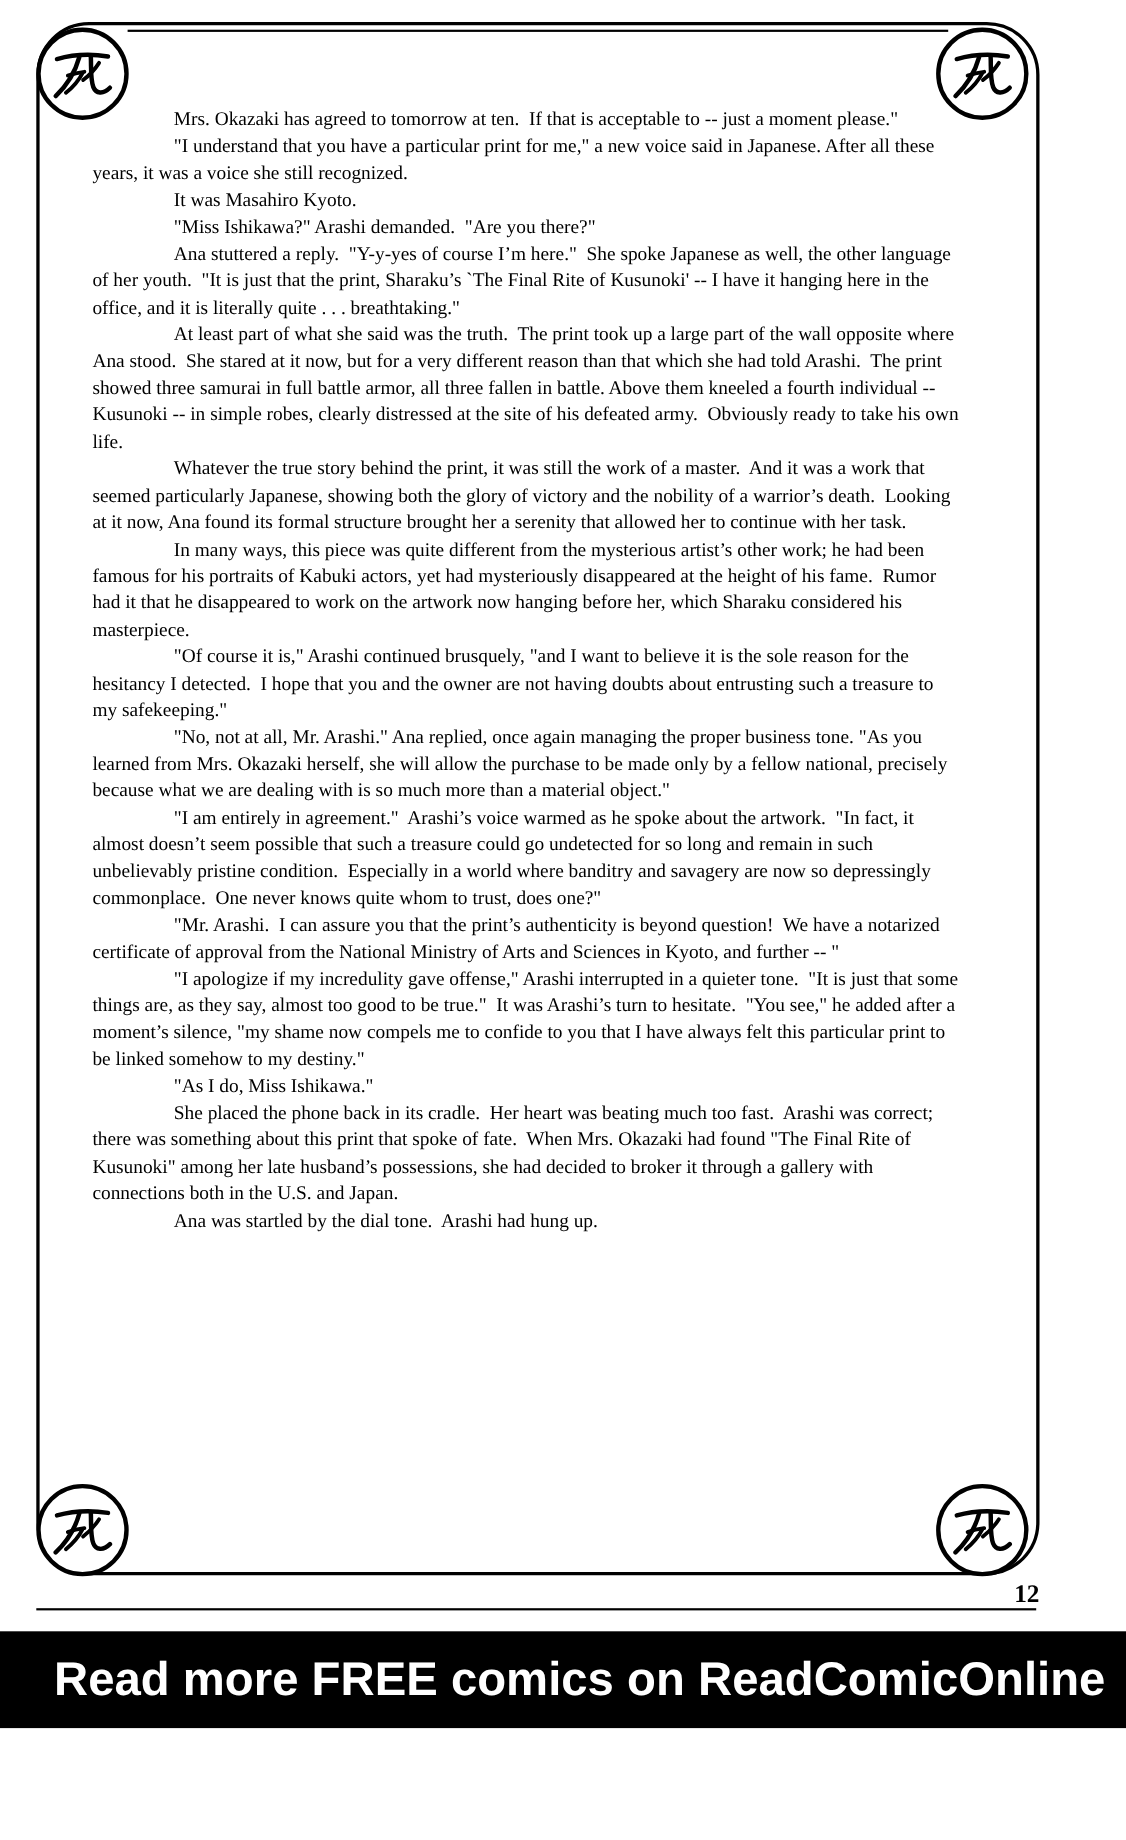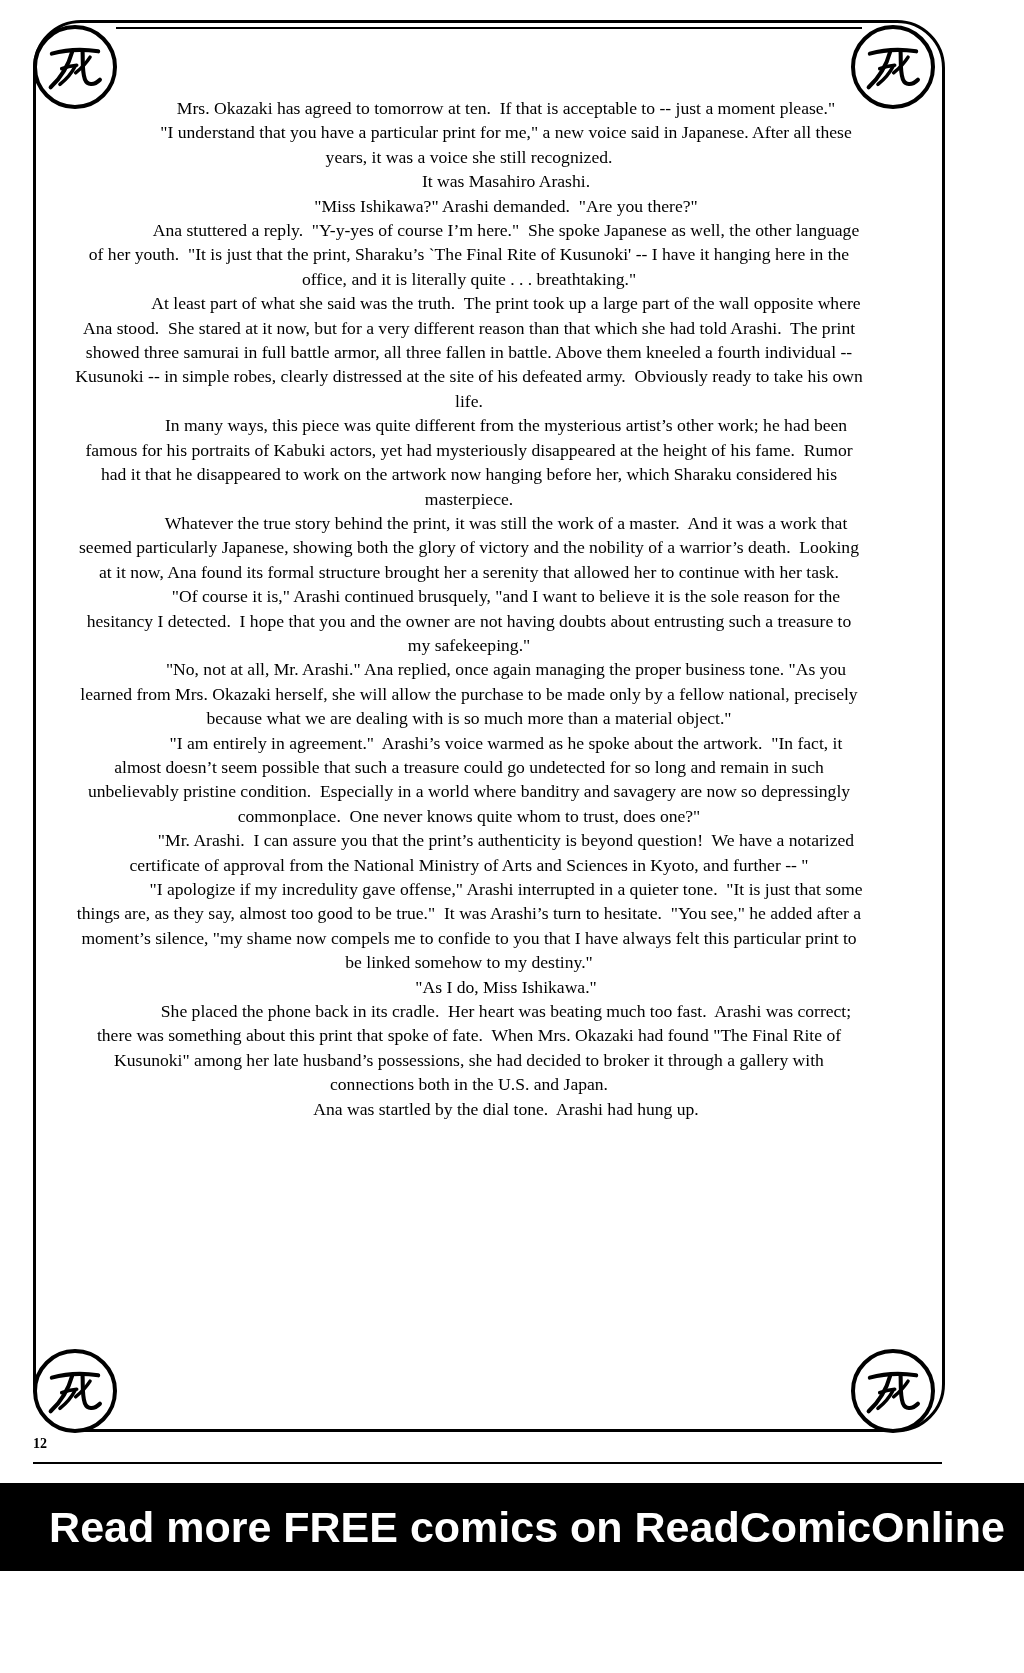--- a/index.html
+++ b/index.html
@@ -35,38 +35,38 @@
     border: 4px solid #000;
     display: flex; align-items: center; justify-content: center;
   }
   .corner.tl { left: 33px;  top: 25px; }
   .corner.tr { left: 851px; top: 25px; }
   .corner.bl { left: 33px;  top: 1349px; }
   .corner.br { left: 851px; top: 1349px; }
 
   .text-block {
     position: absolute;
-    left: 74px; top: 96px;
+    left: 84px; top: 96px;
     width: 790px;
     font-size: 17.6px;
     line-height: 24.4px;
-    text-align: center;
+    text-align: left;
   }
   .text-block p {
     margin: 0;
     text-indent: 74px;
     white-space: pre-wrap;
   }
 
   .page-number {
     position: absolute;
     left: 33px; top: 1436px; width: 912px;
-    text-align: left;
+    text-align: right;
     font-weight: bold;
-    font-size: 14px;
+    font-size: 23px;
   }
   .divider {
     position: absolute;
     left: 33px; top: 1462px;
     width: 909px; height: 2px;
     background: #000;
   }
 
   .banner {
     position: absolute;
@@ -139,26 +139,26 @@
         <path d="M50,49 C44,61 35,71 24,80" stroke-width="6"></path>
         <path d="M76,33 C69,44 60,53 51,60" stroke-width="6"></path>
         <path d="M63,22 C64,40 62,58 67,71 C71,81 82,83 93,72" stroke-width="7"></path>
       </g>
     </svg>
   </div>
 
   <div class="text-block">
     <p>Mrs. Okazaki has agreed to tomorrow at ten.  If that is acceptable to -- just a moment please."</p>
     <p>"I understand that you have a particular print for me," a new voice said in Japanese. After all these years, it was a voice she still recognized.</p>
-    <p>It was Masahiro Arashi.</p>
+    <p>It was Masahiro Kyoto.</p>
     <p>"Miss Ishikawa?" Arashi demanded.  "Are you there?"</p>
     <p>Ana stuttered a reply.  "Y-y-yes of course I’m here."  She spoke Japanese as well, the other language of her youth.  "It is just that the print, Sharaku’s `The Final Rite of Kusunoki' -- I have it hanging here in the office, and it is literally quite . . . breathtaking."</p>
     <p>At least part of what she said was the truth.  The print took up a large part of the wall opposite where Ana stood.  She stared at it now, but for a very different reason than that which she had told Arashi.  The print showed three samurai in full battle armor, all three fallen in battle. Above them kneeled a fourth individual -- Kusunoki -- in simple robes, clearly distressed at the site of his defeated army.  Obviously ready to take his own life.</p>
+    <p>Whatever the true story behind the print, it was still the work of a master.  And it was a work that seemed particularly Japanese, showing both the glory of victory and the nobility of a warrior’s death.  Looking at it now, Ana found its formal structure brought her a serenity that allowed her to continue with her task.</p>
     <p>In many ways, this piece was quite different from the mysterious artist’s other work; he had been famous for his portraits of Kabuki actors, yet had mysteriously disappeared at the height of his fame.  Rumor had it that he disappeared to work on the artwork now hanging before her, which Sharaku considered his masterpiece.</p>
-    <p>Whatever the true story behind the print, it was still the work of a master.  And it was a work that seemed particularly Japanese, showing both the glory of victory and the nobility of a warrior’s death.  Looking at it now, Ana found its formal structure brought her a serenity that allowed her to continue with her task.</p>
     <p>"Of course it is," Arashi continued brusquely, "and I want to believe it is the sole reason for the hesitancy I detected.  I hope that you and the owner are not having doubts about entrusting such a treasure to my safekeeping."</p>
     <p>"No, not at all, Mr. Arashi." Ana replied, once again managing the proper business tone. "As you learned from Mrs. Okazaki herself, she will allow the purchase to be made only by a fellow national, precisely because what we are dealing with is so much more than a material object."</p>
     <p>"I am entirely in agreement."  Arashi’s voice warmed as he spoke about the artwork.  "In fact, it almost doesn’t seem possible that such a treasure could go undetected for so long and remain in such unbelievably pristine condition.  Especially in a world where banditry and savagery are now so depressingly commonplace.  One never knows quite whom to trust, does one?"</p>
     <p>"Mr. Arashi.  I can assure you that the print’s authenticity is beyond question!  We have a notarized certificate of approval from the National Ministry of Arts and Sciences in Kyoto, and further -- "</p>
     <p>"I apologize if my incredulity gave offense," Arashi interrupted in a quieter tone.  "It is just that some things are, as they say, almost too good to be true."  It was Arashi’s turn to hesitate.  "You see," he added after a moment’s silence, "my shame now compels me to confide to you that I have always felt this particular print to be linked somehow to my destiny."</p>
     <p>"As I do, Miss Ishikawa."</p>
     <p>She placed the phone back in its cradle.  Her heart was beating much too fast.  Arashi was correct; there was something about this print that spoke of fate.  When Mrs. Okazaki had found "The Final Rite of Kusunoki" among her late husband’s possessions, she had decided to broker it through a gallery with connections both in the U.S. and Japan.</p>
     <p>Ana was startled by the dial tone.  Arashi had hung up.</p>
   </div>
 

